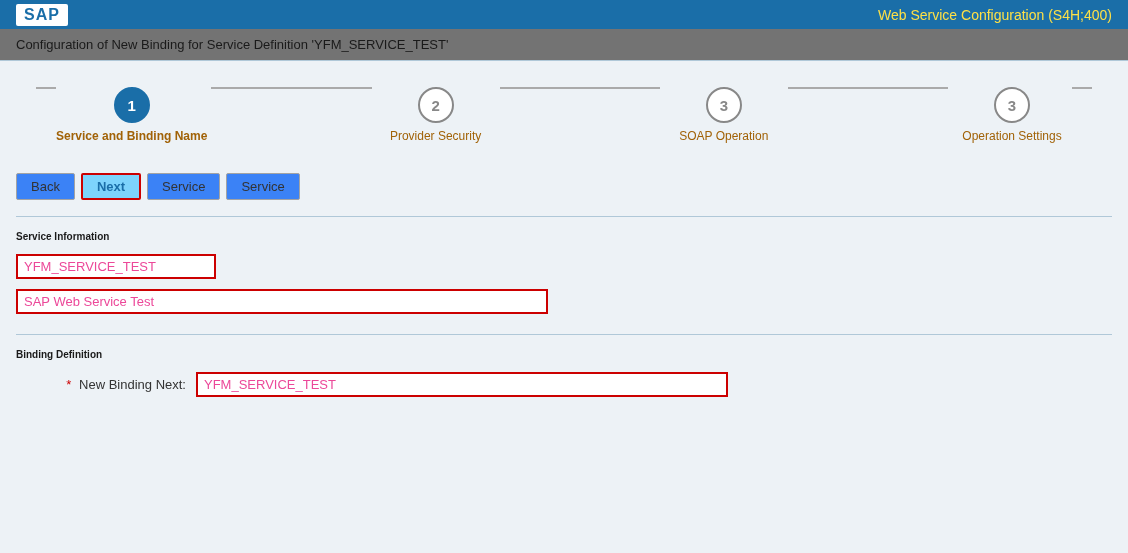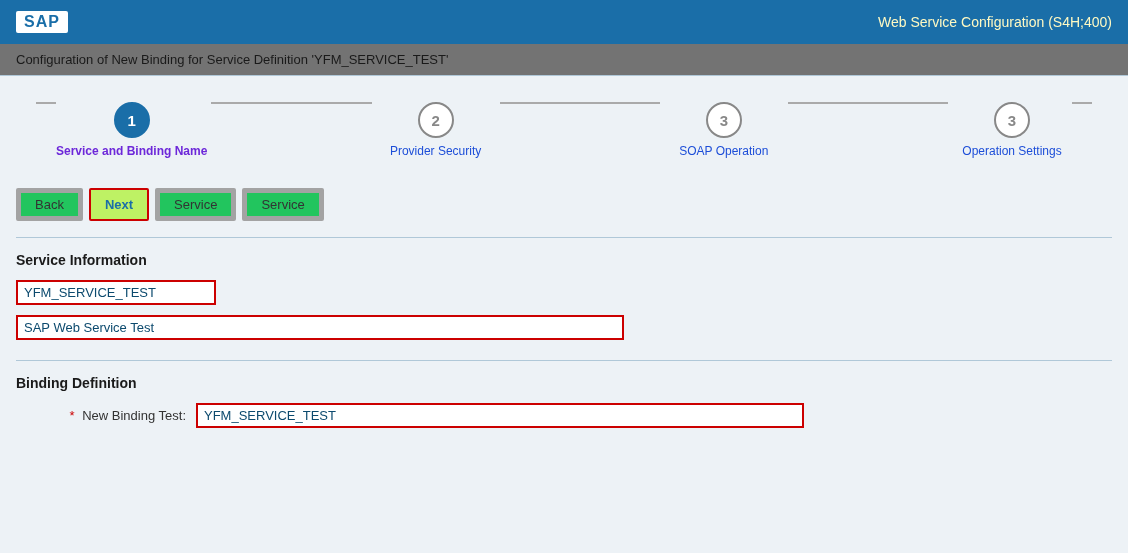--- a/index.html
+++ b/index.html
@@ -10,33 +10,33 @@
       color: #333;
     }
 
     
     .header {
       background: #1a6ea8;
       display: flex;
       align-items: center;
       justify-content: space-between;
       padding: 6px 16px;
-      height: 44px;
+      height: 29px;
     }
     .sap-logo {
       background: white;
       color: #1a6ea8;
       font-weight: bold;
       font-size: 16px;
       padding: 2px 8px;
       border-radius: 2px;
       letter-spacing: 1px;
     }
     .header-title {
-      color: #fef9c3;
+      color: #fde047;
       font-size: 14px;
     }
 
     
     .page-title-bar {
       background: #737373;
       padding: 8px 16px;
       font-size: 13px;
       color: #1a1a1a;
       border-bottom: 1px solid #b0c8d8;
@@ -80,25 +80,25 @@
     }
     .step-circle.inactive {
       background: white;
       border-color: #888;
       color: #888;
     }
     .step-label {
       margin-top: 6px;
       text-align: center;
       font-size: 12px;
-      color: #1d4ed8;
+      color: #a16207;
     }
     .step-label.active {
       font-weight: bold;
-      color: #6d28d9;
+      color: #a16207;
     }
     .step-line {
       flex: 1;
       height: 2px;
       background: #aaa;
       margin: 0 4px;
       margin-bottom: 22px;
       min-width: 60px;
     }
     .step-line-start {
@@ -111,39 +111,39 @@
     
     .button-bar {
       display: flex;
       gap: 6px;
       margin-bottom: 16px;
     }
     .btn {
       padding: 4px 14px;
       font-size: 13px;
       cursor: pointer;
-      border: 5px solid #a3a3a3;
-      background: #22c55e;
+      border: 1px solid #a3a3a3;
+      background: #3b82f6;
       color: #333;
       border-radius: 2px;
     }
     .btn.active-btn {
       border: 2px solid #cc0000;
       color: #1a6ea8;
       font-weight: bold;
-      background: #bef264;
+      background: #7dd3fc;
     }
     .btn:disabled {
       color: #999;
       cursor: default;
     }
 
     
     .section-header {
-      font-size: 14px;
+      font-size: 10px;
       font-weight: bold;
       color: #1a1a1a;
       margin-bottom: 12px;
       margin-top: 4px;
     }
 
     
     .form-section {
       background: #edf2f6;
       margin-bottom: 20px;
@@ -162,30 +162,30 @@
     }
     .required-star {
       color: #cc0000;
       margin-right: 4px;
     }
     .form-input {
       padding: 3px 6px;
       font-size: 13px;
       border: 1px solid #aaa;
       background: white;
-      color: #0c4a6e;
+      color: #ec4899;
     }
     .form-input.highlighted {
       border: 2px solid #cc0000;
     }
     .form-input.short {
       width: 200px;
     }
     .form-input.long {
-      width: 608px;
+      width: 532px;
     }
 
     
     .section-divider {
       border: none;
       border-top: 1px solid #b0c8d8;
       margin: 14px 0;
     }
   </style>
 </head>
@@ -264,19 +264,19 @@
   </div>
 
   <hr class="section-divider">
 
   <div class="form-section">
     <div class="section-header">Binding Definition</div>
 
     <div class="form-row">
       <div class="form-label">
         <span class="required-star">*</span>
-        <span>New Binding Test:</span>
+        <span>New Binding Next:</span>
       </div>
       <input class="form-input long highlighted" type="text" value="YFM_SERVICE_TEST" style="">
     </div>
   </div>
 
 </div>
 
 </body></html>

